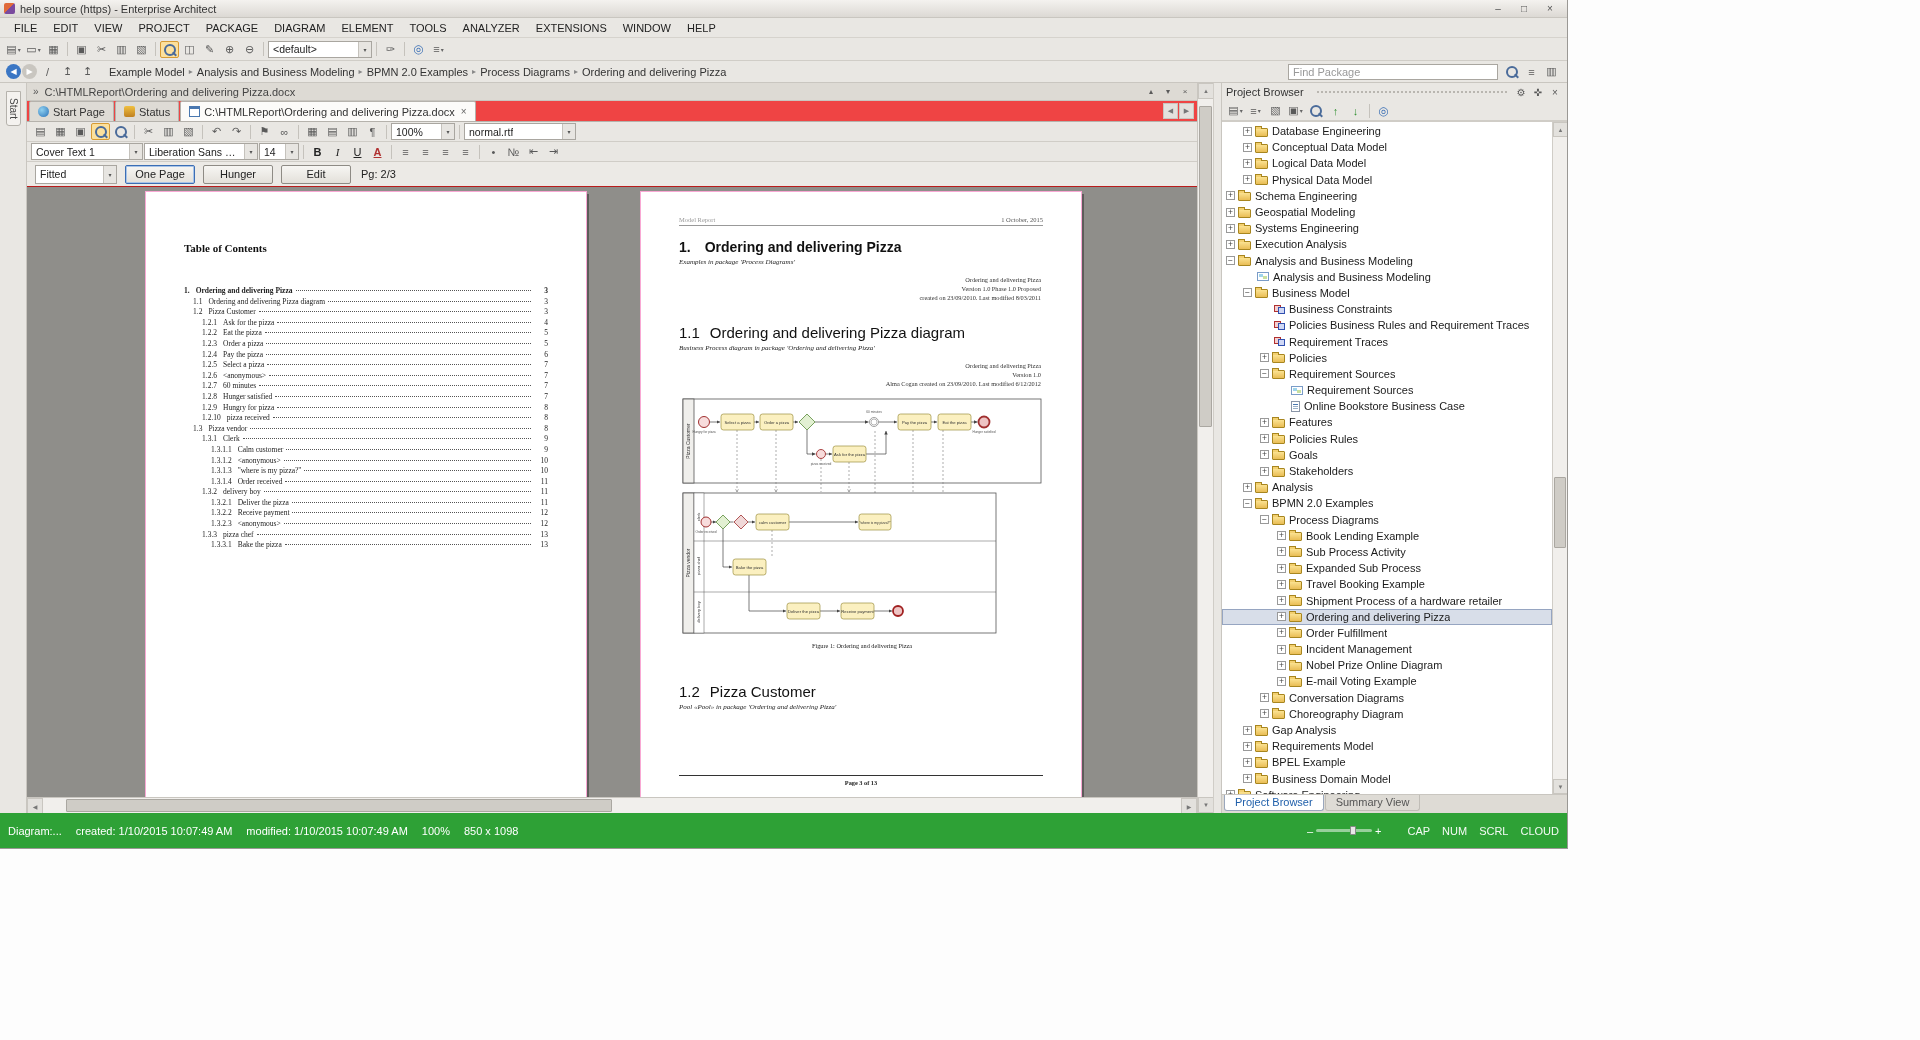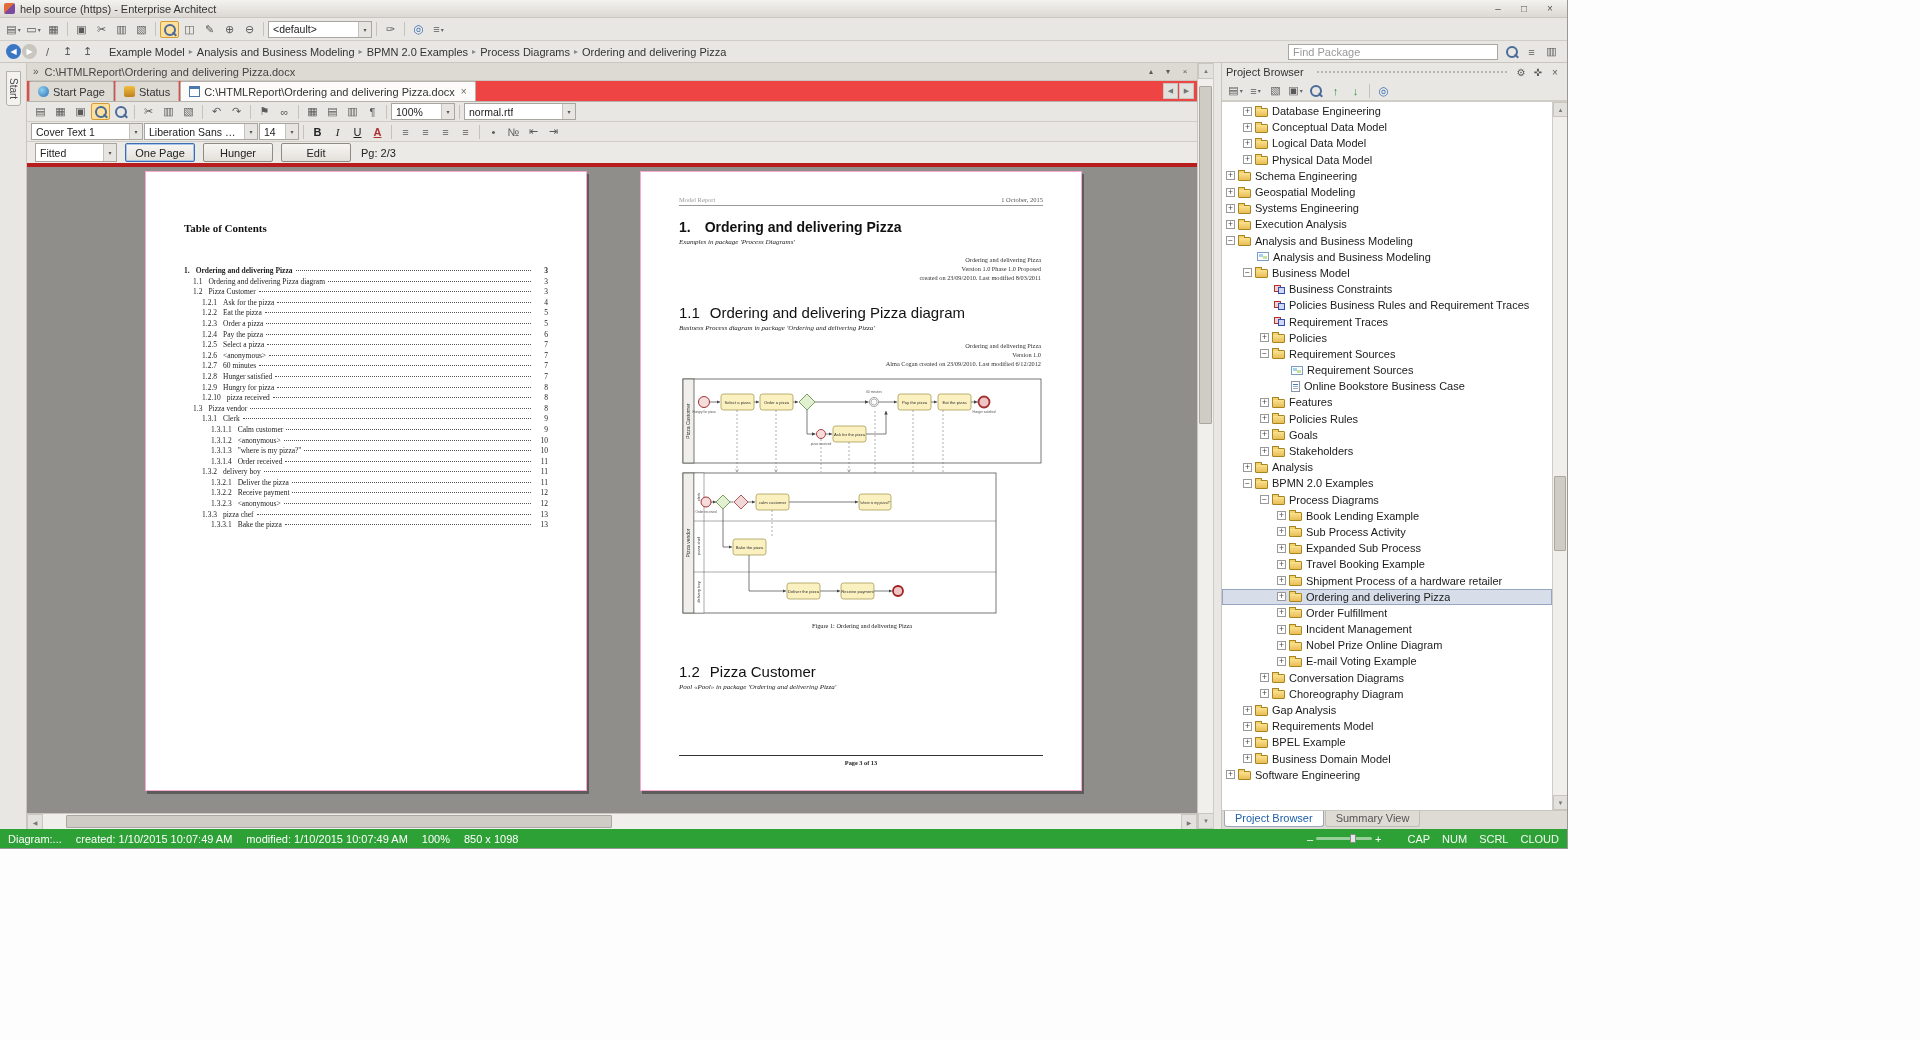--- a/index.html
+++ b/index.html
@@ -58,21 +58,21 @@
   .tab.active{background:#fcfbf9}
   .tabicon{width:11px;height:11px;margin-right:4px;flex:none}
   .ti-globe{background:radial-gradient(circle at 35% 35%,#8fd0f0,#2a72b8);border-radius:50%}
   .ti-status{background:linear-gradient(#f0c040,#c08020);border-radius:2px}
   .ti-doc{background:#fff;border:1px solid #4a78b0;box-shadow:inset 0 2px 0 #4a78b0}
   .tabclose{display:none;margin-left:6px;color:#666;font-size:10px}
   .tab.active .tabclose{display:inline}
   .tab-scroll{width:15px;height:16px;display:inline-flex;align-items:center;justify-content:center;font-size:7px;color:#777;background:#e3e1dd;border:1px solid #c9c6c0;margin:0 1px 2px 0}
   .doctb1,.doctb2{height:20px}
   
-  .viewbar{height:25px;display:flex;align-items:center;gap:8px;padding-left:8px;background:#eceae6;border-bottom:4px solid #b91c1c}
+  .viewbar{height:25px;display:flex;align-items:center;gap:8px;padding-left:8px;background:#eceae6;border-bottom:1px solid #b91c1c}
   .fitcombo{width:82px;height:19px}
   .vbuttons{display:flex;gap:8px}
   .vbtn{height:19px;min-width:70px;font-size:11px;color:#222;background:linear-gradient(#f7f6f3,#e3e0da);border:1px solid #8e8b85;border-radius:2px;font-family:"Liberation Sans",sans-serif}
   .vbtn.primary{border-color:#3c6eb4;box-shadow:inset 0 0 0 1px #a8c4e8}
   .pgind{font-size:11px;color:#222;margin-left:2px}
   
   .canvas{flex:1;position:relative;background:#8f8e8a;overflow:hidden}
   .page{position:absolute;width:442px;height:620px;top:4px;background:#fff;border:1px solid #f9a8d4;box-shadow:2px 3px 0 rgba(0,0,0,.35)}
   .page1{left:118px}
   .page2{left:613px}
@@ -139,21 +139,21 @@
   .ti-matrix::after{content:"";position:absolute;right:0;bottom:0;width:5px;height:5px;border:1px solid #3050b0;background:#d0d8f5}
   .ti-document{width:9px;height:11px;background:#fff;border:1px solid #8a96a8;position:relative}
   .ti-document::before{content:"";position:absolute;left:1px;top:2px;right:1px;height:1px;background:#4a78b0;box-shadow:0 2px 0 #9ab0c8,0 4px 0 #9ab0c8}
   .tlabel{overflow:hidden;text-overflow:ellipsis}
   .pb-scroll{width:15px;background:#f1efec;border-left:1px solid #d0cdc7;display:flex;flex-direction:column}
   .pb-scroll .sb-btn{width:15px;height:15px}
   .pb-tabs{height:19px;background:#dedbd5;border-top:1px solid #c9c6c0;display:flex;align-items:flex-start;padding-left:2px}
   .pbtab{font-size:11px;color:#555;padding:1px 10px 2px;border:1px solid #c0bdb7;border-top:none;border-radius:0 0 3px 3px;background:#dedbd5;margin-right:1px}
   .pbtab.active{background:#fff;color:#1f5faa;border-color:#9aa7bd}
   
-  .statusbar{height:19px;background:#2ea136;display:flex;align-items:center;color:#fff;font-size:11px;padding:0 8px}
+  .statusbar{height:35px;background:#2ea136;display:flex;align-items:center;color:#fff;font-size:11px;padding:0 8px}
   .sb-left{display:flex;align-items:center}
   .sbpart{margin-right:14px;white-space:nowrap}
   .zoomer{display:flex;align-items:center;gap:3px;margin-right:14px}
   .ztrack{width:56px;height:3px;background:rgba(255,255,255,.5);border-radius:2px;position:relative}
   .zthumb{position:absolute;left:60%;top:-3px;width:6px;height:9px;background:#e8e8e8;border:1px solid #888;border-radius:1px}
   .sb-ind{display:flex}
   .ind{margin-left:12px;opacity:.95}
 </style>
 </head>
 <body>
@@ -163,20 +163,35 @@
   <div class="titlebar">
     <span class="appicon"></span>
     <span class="title">help source (https) - Enterprise Architect</span>
     <span class="wincontrols">
         <span class="tbicon">–</span>
         <span class="tbicon">□</span>
         <span class="tbicon">×</span>
       </span>
   </div>
 
+  <div class="menubar">
+
+  <span class="menu-item">FILE</span>
+      <span class="menu-item">EDIT</span>
+      <span class="menu-item">VIEW</span>
+      <span class="menu-item">PROJECT</span>
+      <span class="menu-item">PACKAGE</span>
+      <span class="menu-item">DIAGRAM</span>
+      <span class="menu-item">ELEMENT</span>
+      <span class="menu-item">TOOLS</span>
+      <span class="menu-item">ANALYZER</span>
+      <span class="menu-item">EXTENSIONS</span>
+      <span class="menu-item">WINDOW</span>
+      <span class="menu-item">HELP</span>
+    </div>
 
   <div class="toolbar main-toolbar">
       <span class="tbicon">▤<span class="dd">▾</span></span>
       <span class="tbicon">▭<span class="dd">▾</span></span>
       <span class="tbicon">▦</span>
       <span class="tsep"></span>
       <span class="tbicon">▣</span>
       <span class="tbicon">✂</span>
       <span class="tbicon">▥</span>
       <span class="tbicon">▧</span>

